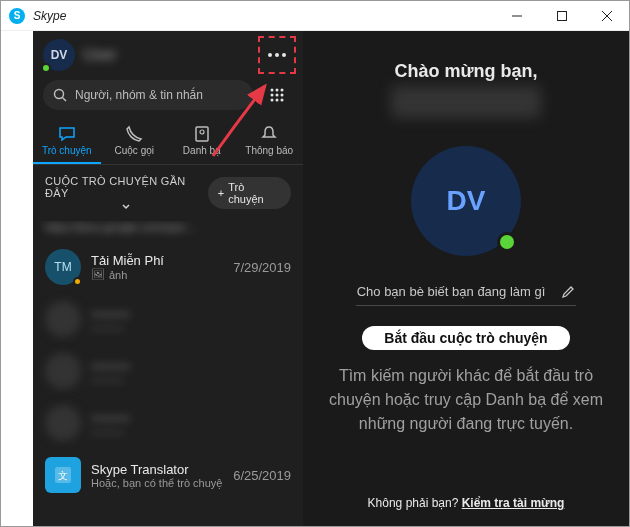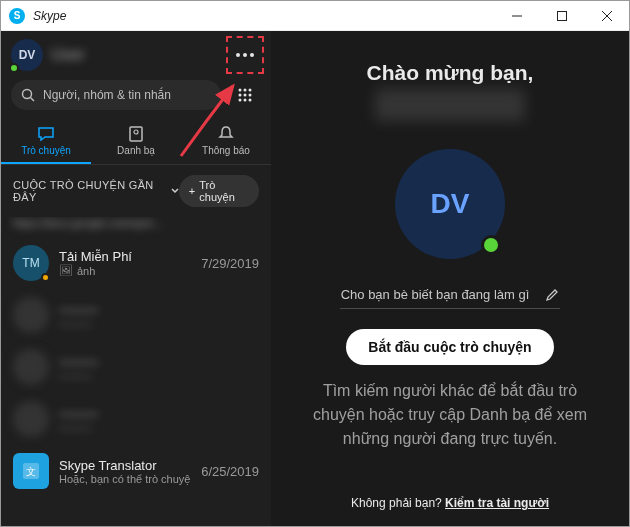--- a/index.html
+++ b/index.html
@@ -6,21 +6,21 @@
 body { width: 630px; height: 527px; background: #fff; overflow: hidden; }
 .window { width: 630px; height: 527px; border: 1px solid #999; display: flex; flex-direction: column; background: #fff; }
 
 
 .titlebar { height: 30px; display: flex; align-items: center; background: #fff; border-bottom: 1px solid #eee; }
 .titlebar .logo { width: 16px; height: 16px; background: #00aff0; border-radius: 50%; margin: 0 8px; display: flex; align-items: center; justify-content: center; color: #fff; font-size: 10px; font-weight: bold; }
 .titlebar .title { font-size: 12px; color: #222; flex: 1; font-style: italic; }
 .titlebar .win-btn { width: 45px; height: 30px; display: flex; align-items: center; justify-content: center; color: #222; font-size: 12px; }
 
 
-.body { flex: 1; display: flex; background: #ec4899; overflow: hidden; }
+.body { flex: 1; display: flex; background: #ec4899; overflow: hidden; margin-left: 32px; }
 
 
 .sidebar { width: 270px; background: #1f1f1f; display: flex; flex-direction: column; color: #e6e6e6; }
 
 
 .profile-row { height: 48px; display: flex; align-items: center; padding: 0 10px; gap: 8px; position: relative; }
 .avatar-sm { width: 32px; height: 32px; border-radius: 50%; background: #172b4d; color: #d0d7e6; display: flex; align-items: center; justify-content: center; font-size: 12px; font-weight: 600; position: relative; }
 .presence-dot-sm { position: absolute; width: 10px; height: 10px; background: #5ad539; border: 2px solid #1f1f1f; border-radius: 50%; bottom: -2px; left: -2px; }
 .profile-name { filter: blur(4px); color: #999; flex: 1; }
 .more-btn { width: 32px; height: 32px; display: flex; align-items: center; justify-content: center; color: #e6e6e6; border-radius: 4px; position: relative; }
@@ -36,48 +36,48 @@
 .dialpad-btn { width: 32px; height: 32px; display: flex; align-items: center; justify-content: center; color: #e6e6e6; }
 
 
 .tabs { display: flex; justify-content: space-around; border-bottom: 1px solid #333; padding: 4px 0 0; }
 .tab { flex: 1; display: flex; flex-direction: column; align-items: center; gap: 2px; padding: 2px 0 6px; color: #bdbdbd; font-size: 10px; cursor: pointer; }
 .tab.active { color: #0ea5ff; border-bottom: 2px solid #0ea5ff; }
 .tab .icon { height: 18px; display: flex; align-items: center; }
 
 
 .section-hdr { display: flex; align-items: center; justify-content: space-between; padding: 10px 12px; font-size: 11px; color: #d0d0d0; }
-.section-hdr .title-sm { text-transform: uppercase; letter-spacing: 0.3px; display: flex; align-items: center; gap: 4px; }
+.section-hdr .title-sm { text-transform: uppercase; letter-spacing: 0.3px; display: flex; align-items: center; gap: 4px; flex-direction: column; }
 .new-chat-btn { background: #333; border-radius: 16px; padding: 4px 10px; font-size: 11px; color: #e6e6e6; display: flex; align-items: center; gap: 4px; }
 
 
 .chat-list { flex: 1; overflow-y: hidden; }
 .chat-item { display: flex; align-items: center; padding: 8px 12px; gap: 10px; }
 .chat-avatar { width: 36px; height: 36px; border-radius: 50%; background: #333; display: flex; align-items: center; justify-content: center; font-size: 12px; color: #cfcfcf; position: relative; flex-shrink: 0; text-align: center; }
 .chat-avatar.tm { background: #17506a; color: #b7e0f2; }
 .chat-avatar.ta { background: #3b2a52; color: #d3c4eb; }
 .chat-avatar.trans { background: #1fa3e0; border-radius: 6px; }
 .chat-main { flex: 1; min-width: 0; }
 .chat-title { font-size: 13px; color: #eaeaea; white-space: nowrap; overflow: hidden; text-overflow: ellipsis; }
 .chat-sub { font-size: 11px; color: #9a9a9a; white-space: nowrap; overflow: hidden; text-overflow: ellipsis; display: flex; align-items: center; gap: 4px; }
 .chat-time { font-size: 13px; color: #9a9a9a; flex-shrink: 0; }
 .blur { filter: blur(4px); }
 .presence-away { width: 9px; height: 9px; border-radius: 50%; background: #f2a900; border: 2px solid #1f1f1f; position: absolute; bottom: -1px; right: -1px; }
 .photo-icon { font-size: 11px; }
 
 
 .main { flex: 1; background: #1a1a1a; display: flex; flex-direction: column; align-items: center; color: #eaeaea; padding: 30px 24px 16px; overflow: hidden; }
-.welcome { font-size: 21px; font-weight: 600; text-align: center; }
+.welcome { font-size: 18px; font-weight: 600; text-align: center; }
 .welcome-name { font-size: 26px; font-weight: 600; filter: blur(7px); margin-top: 4px; height: 32px; width: 150px; background: rgba(130,130,130,0.25); border-radius: 4px; }
 .big-avatar-wrap { position: relative; margin-top: 28px; }
 .big-avatar { width: 110px; height: 110px; border-radius: 50%; background: #172b4d; display: flex; align-items: center; justify-content: center; color: #6aa3ff; font-size: 28px; font-weight: 600; }
 .big-presence { position: absolute; width: 20px; height: 20px; border-radius: 50%; background: #5ad539; border: 3px solid #1a1a1a; bottom: 4px; right: 4px; }
 .status-row { margin-top: 28px; display: flex; align-items: center; gap: 16px; color: #c9c9c9; font-size: 13px; padding-bottom: 6px; width: 220px; justify-content: center; }
 .status-underline { width: 220px; height: 1px; background: #4a4a4a; }
-.start-btn { margin-top: 20px; background: #fff; color: #111; border-radius: 24px; padding: 10px 22px; font-size: 14px; font-weight: 600; cursor: pointer; }
+.start-btn { margin-top: 20px; background: #fff; color: #111; border-radius: 24px; padding: 4px 22px; font-size: 14px; font-weight: 600; cursor: pointer; }
 .helper { margin-top: 14px; font-size: 16px; color: #a0a0a0; text-align: center; line-height: 1.5; max-width: 300px; }
 .footer { margin-top: auto; font-size: 12px; color: #eaeaea; padding-top: 16px; }
 .footer a { color: #eaeaea; text-decoration: underline; font-weight: 600; }
 </style>
 </head>
 <body>
 
 <div class="window">
 
   <div class="titlebar">
@@ -160,20 +160,28 @@
           <span class="icon">
               <svg width="18" height="18">
                 <path d="M2 3h14v9H8l-4 3v-3H2z" fill="none" stroke="#0ea5ff" stroke-width="1.5"></path>
               </svg>
             </span>
           <span>Trò chuyện</span>
         </div>
         <div class="tab">
           <span class="icon">
               <svg width="18" height="18">
+                <path d="M4 2c1 4 4 10 12 12l-2 2c-6-1-11-6-12-12z" fill="none" stroke="#bdbdbd" stroke-width="1.5"></path>
+              </svg>
+            </span>
+          <span>Cuộc gọi</span>
+        </div>
+        <div class="tab">
+          <span class="icon">
+              <svg width="18" height="18">
                 <rect x="3" y="2" width="12" height="14" rx="1" fill="none" stroke="#bdbdbd" stroke-width="1.5"></rect>
                 <circle cx="9" cy="7" r="2" fill="none" stroke="#bdbdbd" stroke-width="1.2"></circle>
               </svg>
             </span>
           <span>Danh bạ</span>
         </div>
         <div class="tab">
           <span class="icon">
               <svg width="18" height="18">
                 <path d="M9 2c3 0 4 2 4 5v3l2 2H3l2-2V7c0-3 1-5 4-5z" fill="none" stroke="#bdbdbd" stroke-width="1.5"></path>
@@ -271,18 +279,18 @@
           </svg>
       </div>
       <div class="status-underline"></div>
 
       <div class="start-btn">Bắt đầu cuộc trò chuyện</div>
 
       <div class="helper">Tìm kiếm người khác để bắt đầu trò chuyện hoặc truy cập Danh bạ để xem những người đang trực tuyến.</div>
 
       <div class="footer">
         <span>Không phải bạn?</span>
-        <a href="#">Kiểm tra tài người</a>
+        <a href="#">Kiểm tra tài mừng</a>
       </div>
     </div>
 
   </div>
 </div>
 
 </body></html>

